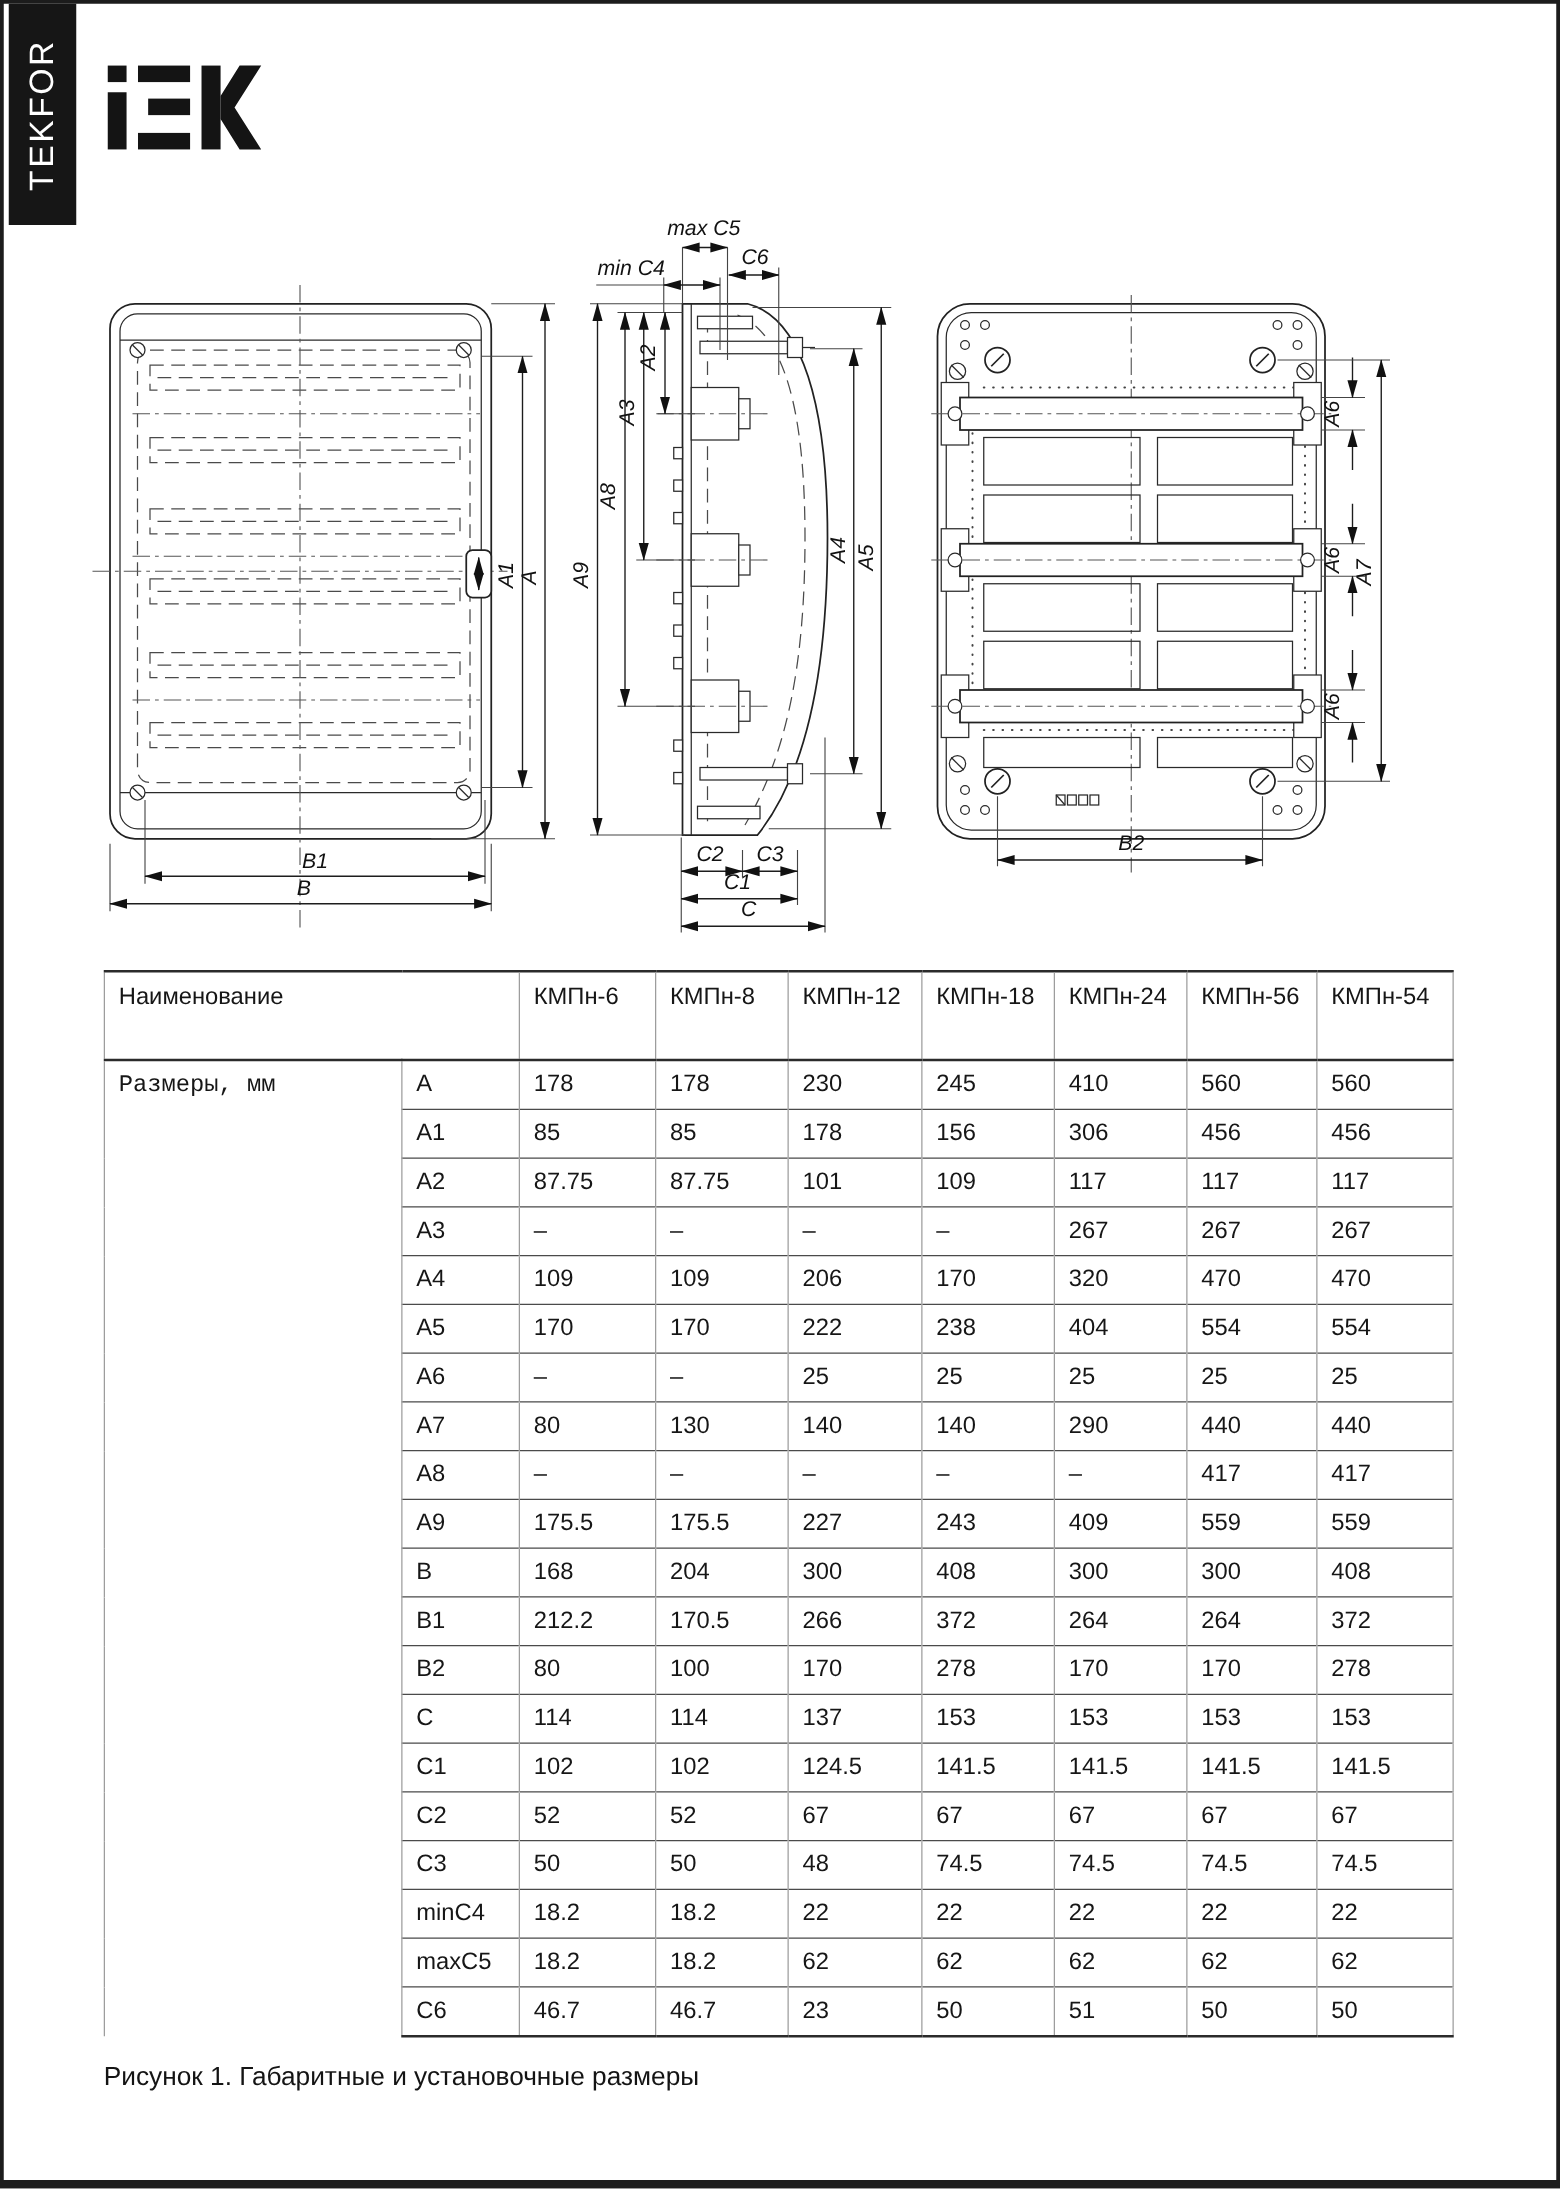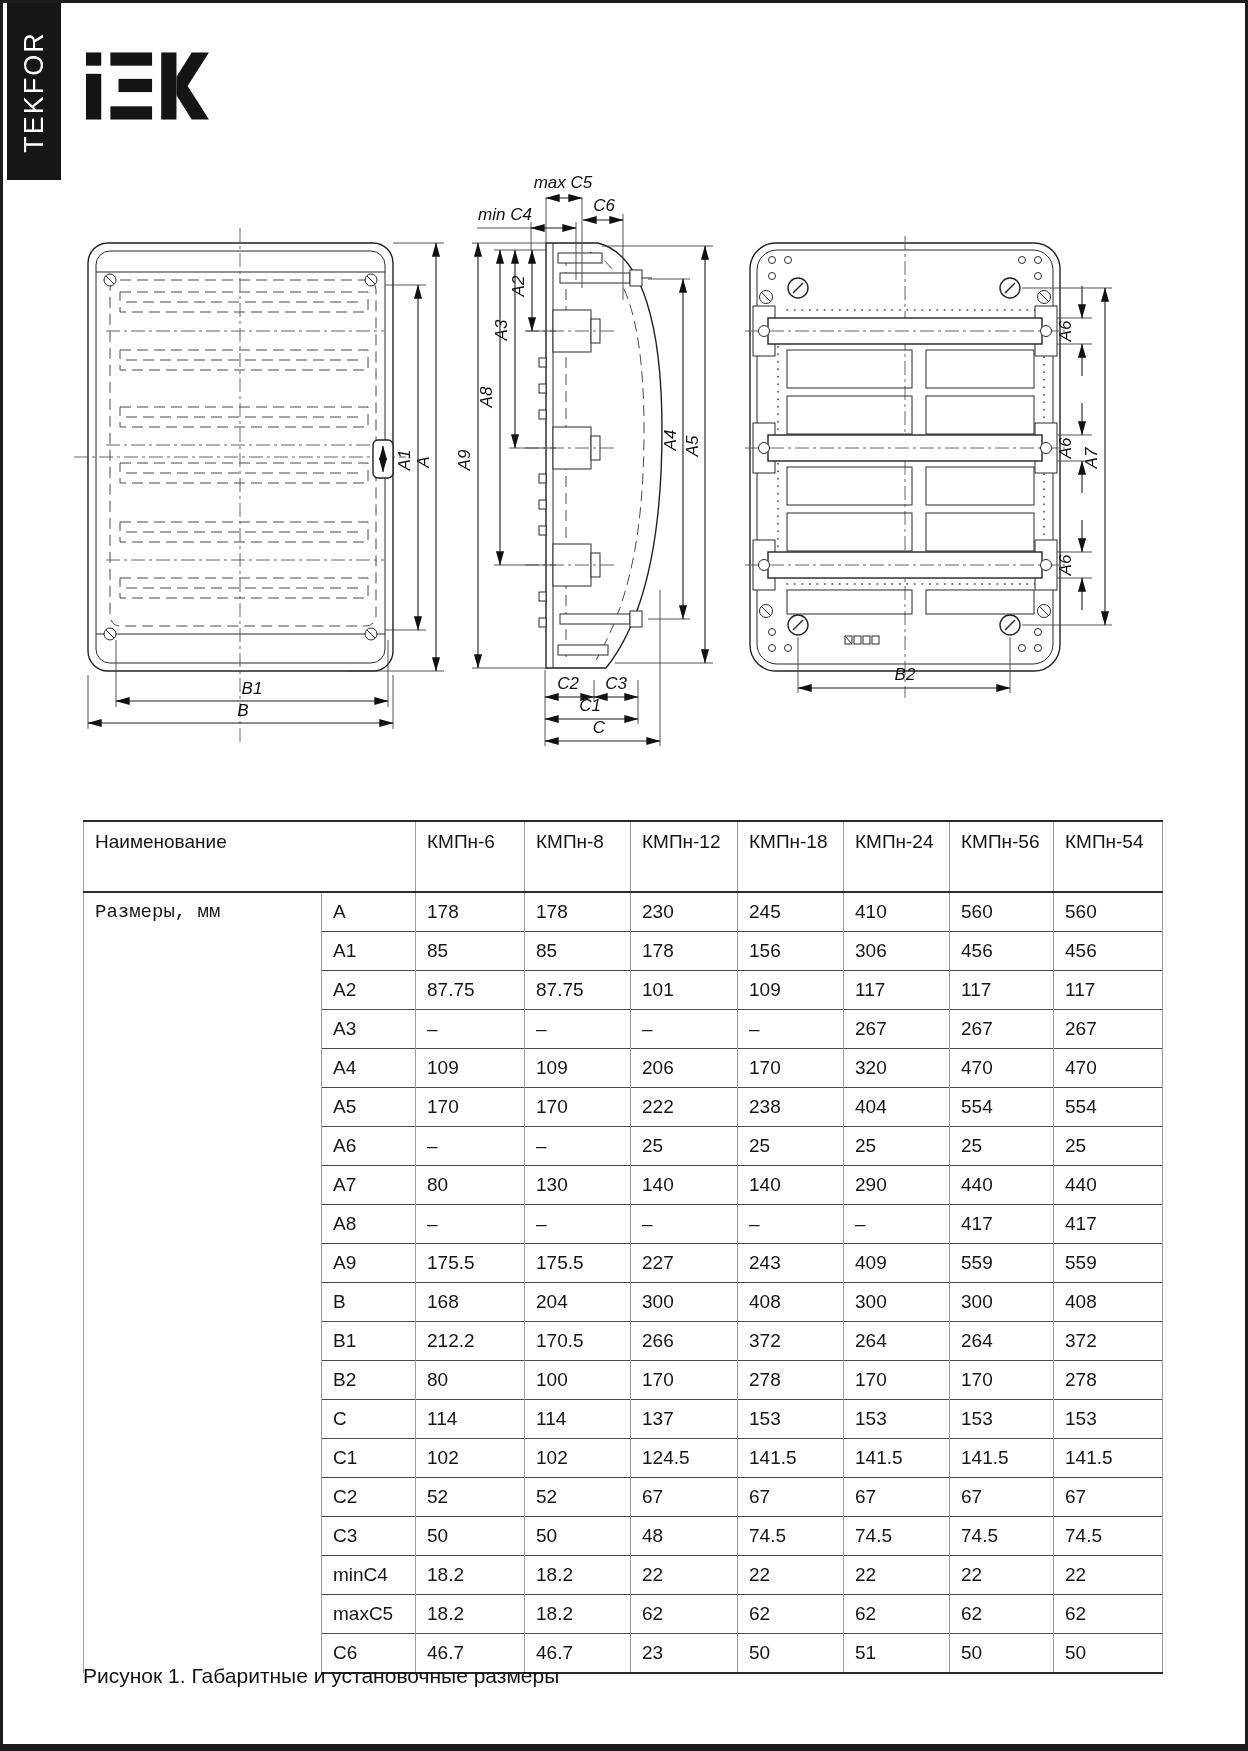--- a/index.html
+++ b/index.html
@@ -30,38 +30,38 @@
   .hid  { stroke:#4a4a4a; stroke-width:1; fill:none; stroke-dasharray:11 6; }
   .cl   { stroke:#555; stroke-width:0.9; fill:none; stroke-dasharray:14 4 3 4; }
   .dot  { stroke:#444; stroke-width:1.6; fill:none; stroke-dasharray:0.5 7; stroke-linecap:round; }
   .ext  { stroke:#444; stroke-width:0.9; fill:none; }
   .dim  { stroke:#1d1d1d; stroke-width:1.1; fill:none; }
   .dlabel { font-family:"Liberation Sans", sans-serif; font-style:italic;
             font-size:17px; fill:#111; text-anchor:middle; }
 
   
   .dims-table {
-    position:absolute; left:83px; top:820px; width:1079px;
+    position:absolute; left:83px; top:776px; width:1079px;
     border-collapse:collapse; table-layout:fixed;
     font-size:19px; color:#161616;
   }
   .dims-table th, .dims-table td {
     font-weight:normal; text-align:left; padding:0 0 0 11px;
     border-left:1px solid #9d9d9d; border-right:1px solid #9d9d9d;
     overflow:hidden; white-space:nowrap;
   }
   .dims-table thead th {
     height:60px; vertical-align:top; padding-top:9px;
     border-top:2px solid #2b2b2b; border-bottom:2px solid #2b2b2b;
   }
   .dims-table tbody td { height:38px; border-top:1px solid #4a4a4a; }
   .dims-table tbody tr:last-child td { border-bottom:2px solid #2b2b2b; }
   .dims-table .group-cell { vertical-align:top; padding-top:8px;font-family:Liberation Mono, monospace; }
   .caption {
-    position:absolute; left:83px; top:1650px; font-size:21px; color:#141414;margin-top:14px;
+    position:absolute; left:83px; top:1650px; font-size:21px; color:#141414;
   }
 </style>
 </head>
 <body>
 
 <div class="page">
   <div class="page-frame"></div>
 
   <div class="brand-bar">
     <span>TEKFOR</span>

